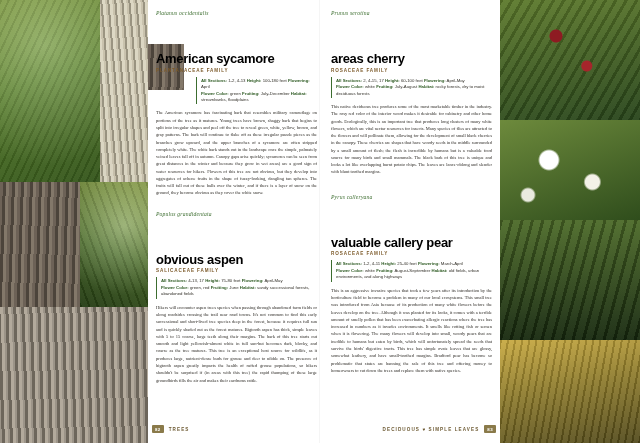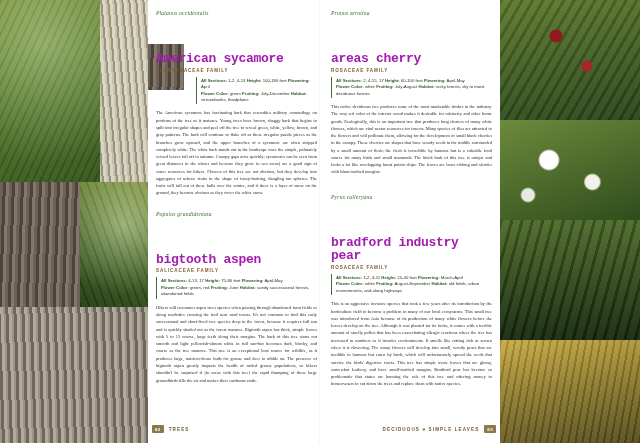--- a/index.html
+++ b/index.html
@@ -93,24 +93,24 @@
   .entry { margin-bottom: 8px; }
   .sciname {
     font-family: "Liberation Serif", serif;
     font-style: italic;
     font-size: 5.6px;
     color: #3c6d2f;
     letter-spacing: .2px;
     margin-bottom: 1px;
   }
   .common {
-    font-family: Liberation Mono, monospace;
+    font-family: Liberation Sans, sans-serif;
     font-weight: bold;
     font-size: 13px;
-    color: #a21caf;
+    color: #000000;
     line-height: 1.05;
     letter-spacing: -.3px;
     margin-bottom: 2px;
     margin-top: 36px;
   }
   .family {
     font-family: "Liberation Sans", sans-serif;
     font-size: 4.6px;
     font-weight: bold;
     letter-spacing: .9px;
@@ -206,21 +206,21 @@
           <div class="factline"><b>All Sections:</b> 1-2, 4-13 <b>Height:</b> 100-180 feet <b>Flowering:</b> April</div>
           <div class="factline"><b>Flower Color:</b> green <b>Fruiting:</b> July-December <b>Habitat:</b> streambanks, floodplains</div>
         </div>
         <div class="body">
           <p>The American sycamore has fascinating bark that resembles military camouflage on portions of the tree as it matures. Young trees have brown, shaggy bark that begins to split into irregular shapes and peel off the tree to reveal green, white, yellow, brown, and gray patterns. The bark will continue to flake off as these irregular puzzle pieces as the branches grow upward, and the upper branches of a sycamore are often stripped completely white. The white bark stands out in the landscape once the simple, palmately veined leaves fall off in autumn. Canopy gaps arise quickly; sycamores can be seen from great distances in the winter and because they grow in wet areas) are a good sign of water resources for hikers. Flowers of this tree are not obvious, but they develop into aggregates of achene fruits in the shape of fuzzy-looking, dangling tan spheres. The fruits will fall out of these balls over the winter, and if there is a layer of snow on the ground, they become obvious as they cover the white snow.</p>
         </div>
       </div>
 
       <div class="entry" style="margin-top:14px;">
         <div class="sciname">Populus grandidentata</div>
-        <div class="common">bigtooth aspen</div>
+        <div class="common">obvious aspen</div>
         <div class="family">SALICACEAE FAMILY</div>
         <div class="factbox">
           <div class="factline"><b>All Sections:</b> 4-13, 17 <b>Height:</b> 75-80 feet <b>Flowering:</b> April-May</div>
           <div class="factline"><b>Flower Color:</b> green, red <b>Fruiting:</b> June <b>Habitat:</b> sandy successional forests, abandoned fields</div>
         </div>
         <div class="body">
           <p>Hikers will encounter aspen trees species when passing through abandoned farm fields or along roadsides crossing the trail near road towns. It's not common to find this early successional and short-lived tree species deep in the forest, because it requires full sun and is quickly shaded out as the forest matures. Bigtooth aspen has thick, simple leaves with 5 to 15 coarse, large teeth along their margins. The bark of this tree starts out smooth and light yellowish-almost white in full sun-but becomes dark, blocky, and coarse as the tree matures. This tree is an exceptional host source for wildlife, as it produces large, nutrient-dense buds for grouse and deer to nibble on. The presence of bigtooth aspen greatly impacts the health of ruffed grouse populations, so hikers shouldn't be surprised if (in areas with this tree) the rapid thumping of these large groundbirds fills the air and makes their eardrums rattle.</p>
         </div>
       </div>
 
@@ -236,21 +236,21 @@
           <div class="factline"><b>All Sections:</b> 2, 4-15, 17 <b>Height:</b> 60-100 feet <b>Flowering:</b> April-May</div>
           <div class="factline"><b>Flower Color:</b> white <b>Fruiting:</b> July-August <b>Habitat:</b> rocky forests, dry to moist deciduous forests</div>
         </div>
         <div class="body">
           <p>This native deciduous tree produces some of the most marketable timber in the industry. The rosy red color of the interior wood makes it desirable for cabinetry and other home goods. Ecologically, this is an important tree that produces long clusters of many white flowers, which are vital nectar resources for insects. Many species of flies are attracted to the flowers and will pollinate them, allowing for the development of small black cherries in the canopy. These cherries are shapes that have woody seeds in the middle surrounded by a small amount of flesh; the flesh is incredible by humans but is a valuable food source for many birds and small mammals. The black bark of this tree is unique and looks a lot like overlapping burnt potato chips. The leaves are lance-oblong and slender with blunt toothed margins.</p>
         </div>
       </div>
 
       <div class="entry" style="margin-top:18px;">
         <div class="sciname">Pyrus calleryana</div>
-        <div class="common">bradford industry pear</div>
+        <div class="common">valuable callery pear</div>
         <div class="family">ROSACEAE FAMILY</div>
         <div class="factbox">
           <div class="factline"><b>All Sections:</b> 1-2, 4-11 <b>Height:</b> 25-40 feet <b>Flowering:</b> March-April</div>
           <div class="factline"><b>Flower Color:</b> white <b>Fruiting:</b> August-September <b>Habitat:</b> old fields, urban environments, and along highways</div>
         </div>
         <div class="body">
           <p>This is an aggressive invasive species that took a few years after its introduction by the horticulture field to become a problem in many of our local ecosystems. This small tree was introduced from Asia because of its production of many white flowers before the leaves develop on the tree. Although it was planted for its looks, it comes with a terrible amount of smelly pollen that has been exacerbating allergic reactions where the tree has increased in numbers as it invades environments. It smells like rotting fish or semen when it is flowering. The many flowers will develop into small, woody pears that are inedible to humans but eaten by birds, which will unfortunately spread the seeds that survive the birds' digestive tracts. This tree has simple ovate leaves that are glossy, somewhat leathery, and have small-toothed margins. Bradford pear has become so problematic that states are banning the sale of this tree and offering money to homeowners to cut down the trees and replace them with native species.</p>
         </div>
       </div>
 

